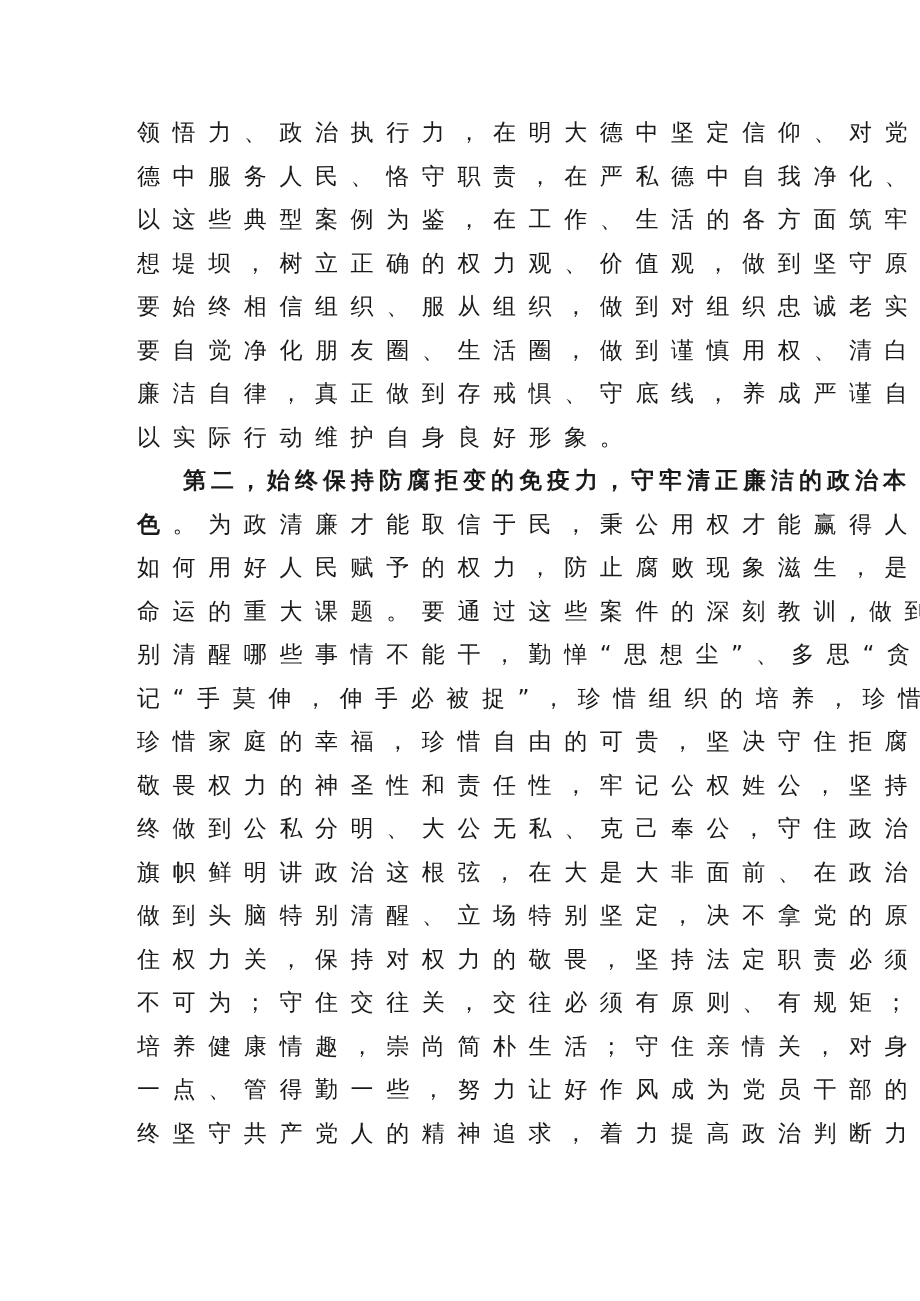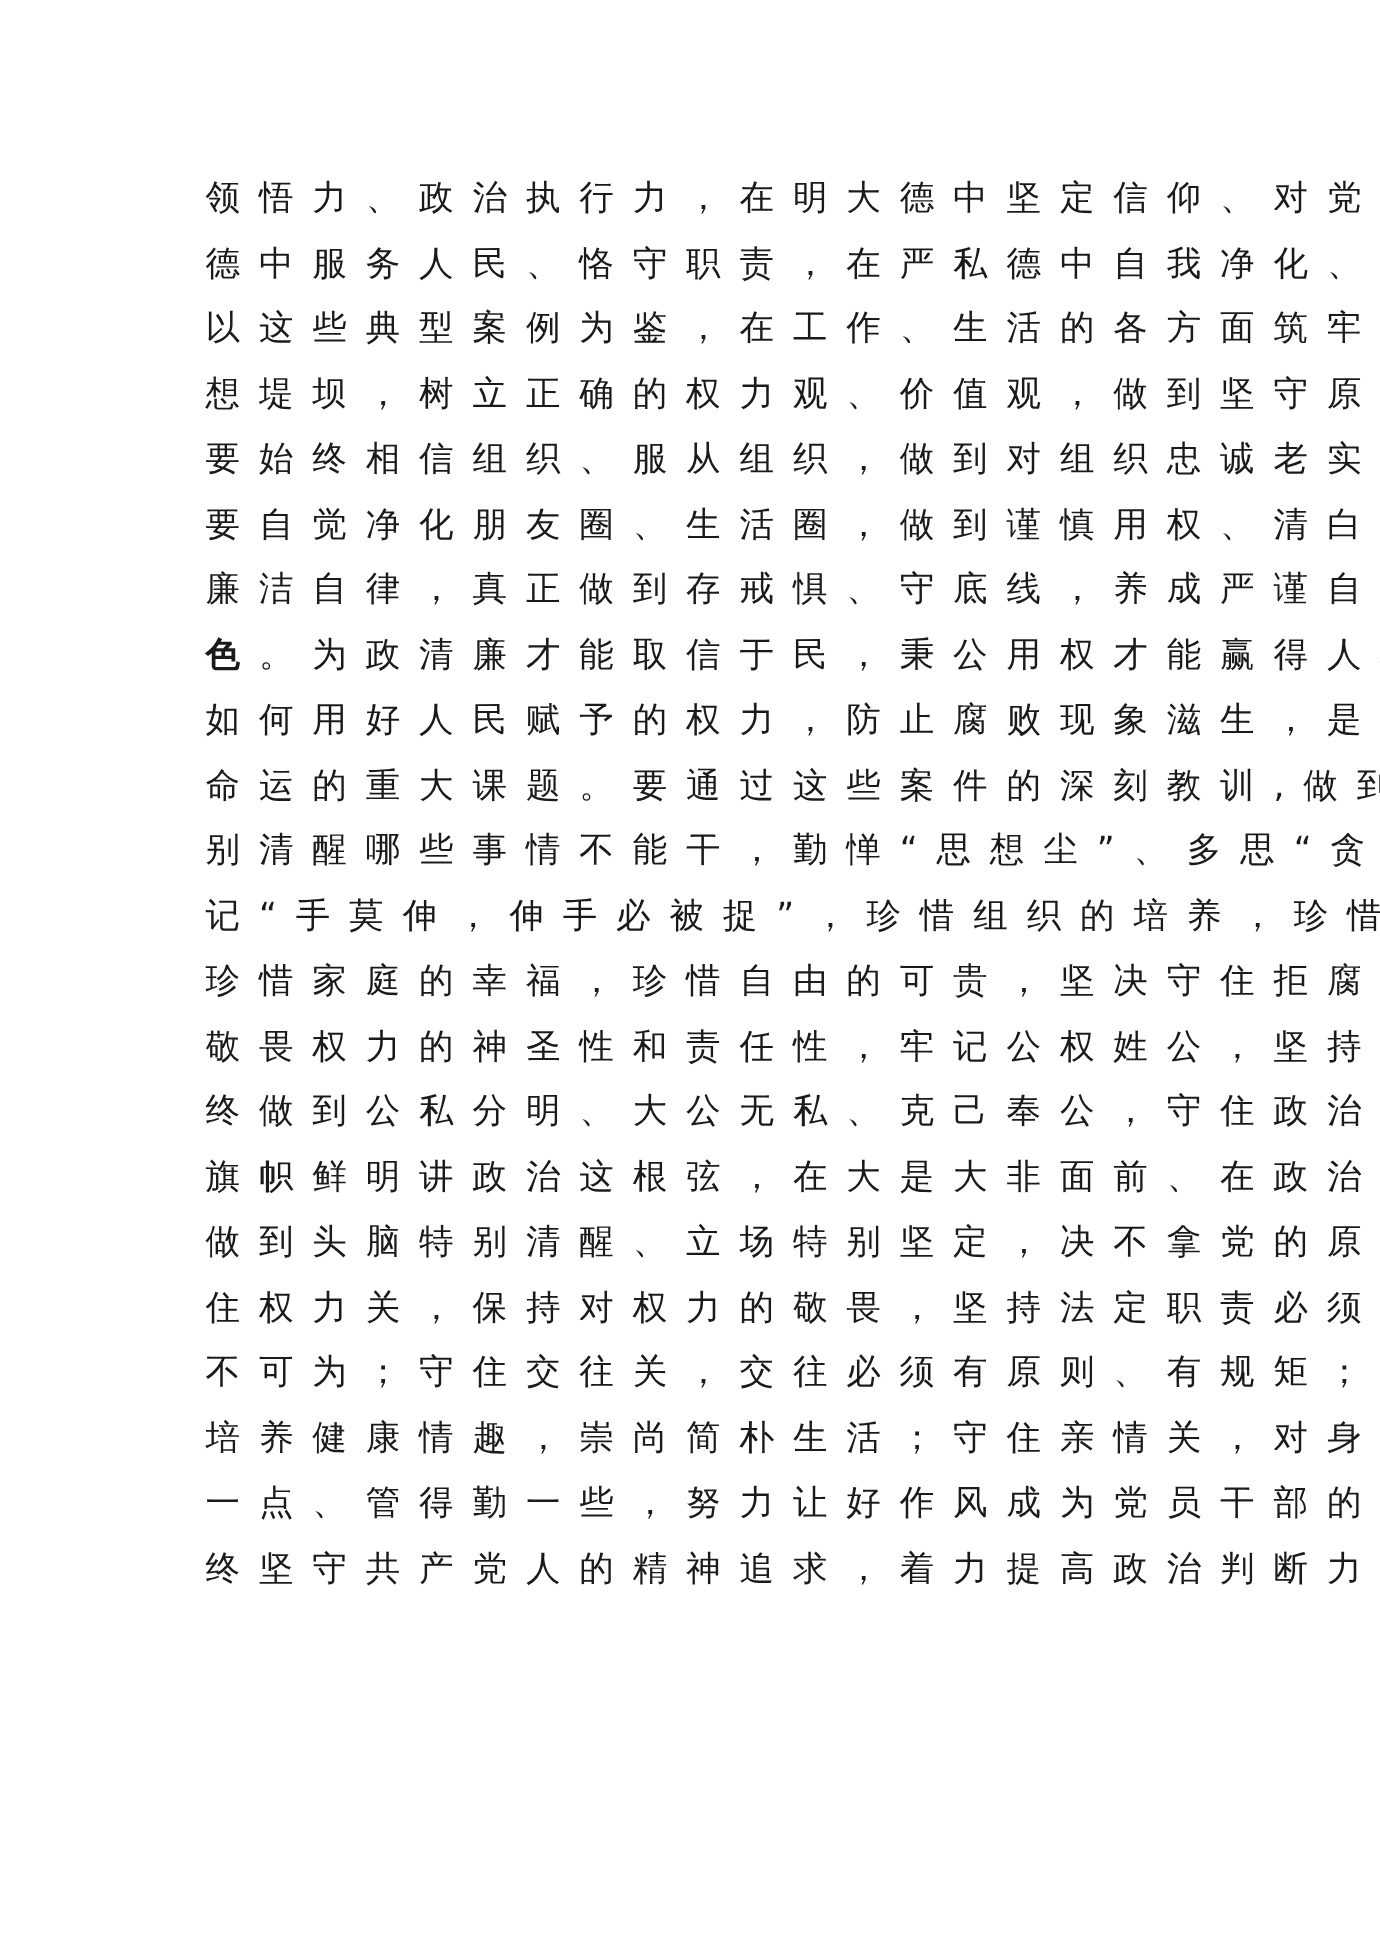--- a/index.html
+++ b/index.html
@@ -46,23 +46,25 @@
 
 <div class="page">
   <div>
     <div class="line">领悟力、政治执行力，在明大德中坚定信仰、对党忠诚，在守公</div>
     <div class="line">德中服务人民、恪守职责，在严私德中自我净化、干净做人。要</div>
     <div class="line">以这些典型案例为鉴，在工作、生活的各方面筑牢拒腐防变的思</div>
     <div class="line">想堤坝，树立正确的权力观、价值观，做到坚守原则、为民用权；</div>
     <div class="line">要始终相信组织、服从组织，做到对组织忠诚老实、如实汇报；</div>
     <div class="line">要自觉净化朋友圈、生活圈，做到谨慎用权、清白做人；要坚守</div>
     <div class="line">廉洁自律，真正做到存戒惧、守底线，养成严谨自律的生活态度，</div>
+    <div class="line">以实际行动维护自身良好形象。</div>
   </div>
 
   <div>
+    <div class="line indent heading">第二，始终保持防腐拒变的免疫力，守牢清正廉洁的政治本</div>
     <div class="line"><span class="inline-bold">色</span><span>。为政清廉才能取信于民，秉公用权才能赢得人心。党员干部</span></div>
     <div class="line">如何用好人民赋予的权力，防止腐败现象滋生，是事关党和国家</div>
     <div class="line">命运的重大课题。要通过这些案件的深刻教训,做到自警自省，特</div>
     <div class="line">别清醒哪些事情不能干，勤惮“思想尘”、多思“贪欲害”，牢</div>
     <div class="line">记“手莫伸，伸手必被捉”，珍惜组织的培养，珍惜自己的奋斗，</div>
     <div class="line">珍惜家庭的幸福，珍惜自由的可贵，坚决守住拒腐防变底线。要</div>
     <div class="line">敬畏权力的神圣性和责任性，牢记公权姓公，坚持秉公用权，始</div>
     <div class="line">终做到公私分明、大公无私、克己奉公，守住政治关，时刻绷紧</div>
     <div class="line">旗帜鲜明讲政治这根弦，在大是大非面前、在政治原则问题上，</div>
     <div class="line">做到头脑特别清醒、立场特别坚定，决不拿党的原则做交易；守</div>

